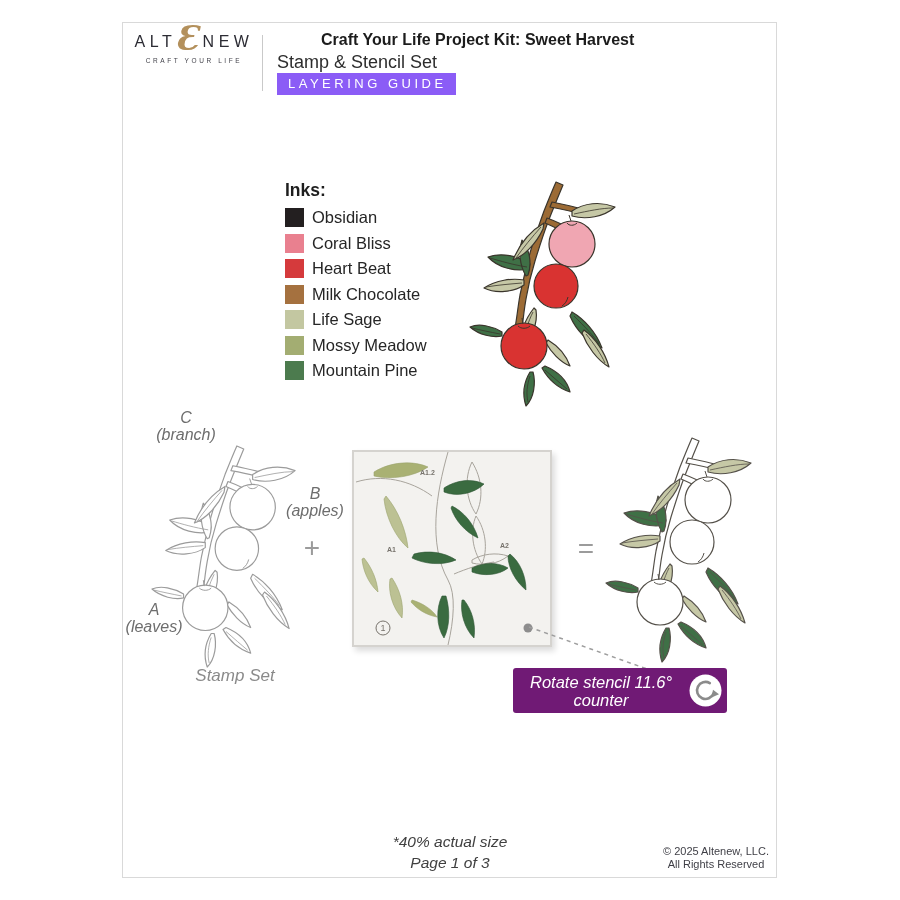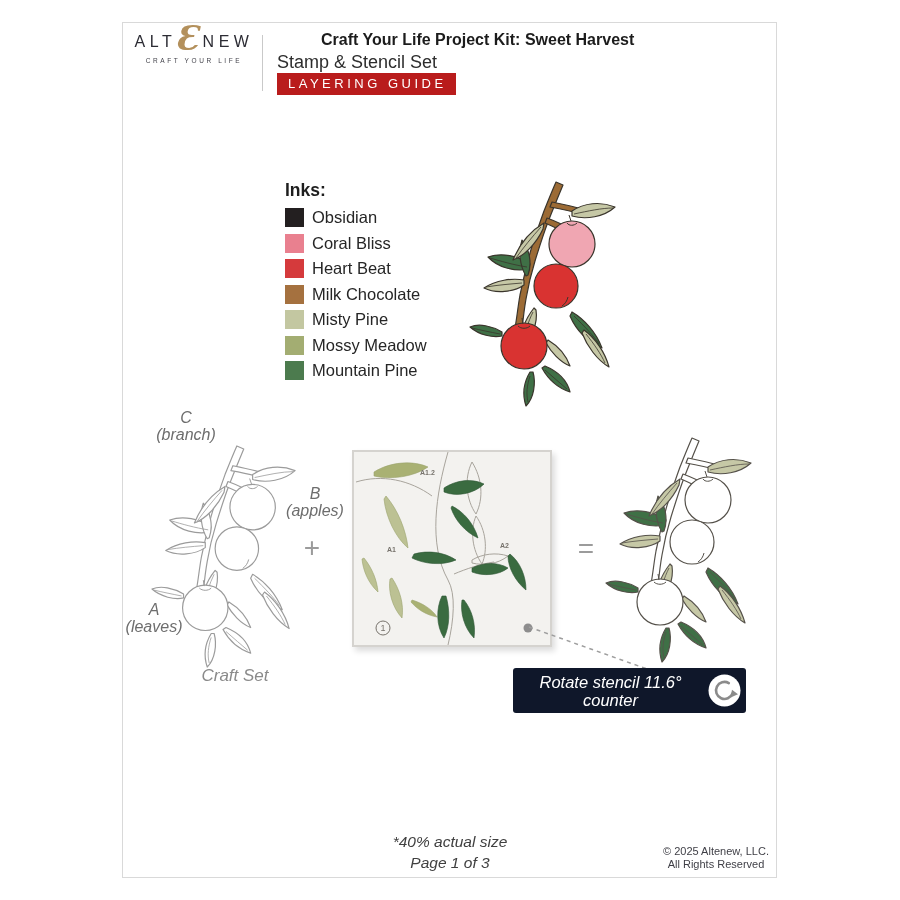--- a/index.html
+++ b/index.html
@@ -17,21 +17,21 @@
   
   .logo{left:138px;top:33px;width:112px;text-align:center;}
   .logo-word{display:flex;align-items:center;justify-content:center;
              font-size:16px;letter-spacing:4.5px;color:#2c2c34;font-weight:400;}
   .logo-amp{font-family:"DejaVu Serif",serif;font-style:italic;font-weight:700;
             font-size:33px;color:#b3905c;line-height:0;position:relative;top:-3px;margin:0 -1px;}
   .logo-tagline{margin-top:6px;font-size:6.5px;letter-spacing:2.6px;color:#43434b;}
   .hdr-divider{left:262px;top:35px;width:1px;height:56px;background:#c9c9c9;}
   .hdr-title{left:277px;top:31px;font-size:16px;font-weight:700;color:#1c1c1c;margin-left:44px;}
   .hdr-subtitle{left:277px;top:52px;font-size:18px;color:#2d2d2d;}
-  .hdr-badge{left:277px;top:73px;background:#b91c1c;color:#ffffff;
+  .hdr-badge{left:277px;top:73px;background:#8b5cf6;color:#ffffff;
              font-size:13px;letter-spacing:3.5px;padding:3px 9px 4px 11px;}
 
   
   .inks{left:285px;top:180px;}
   .inks-heading{font-size:17.5px;font-weight:700;color:#1e1e1e;margin-bottom:7px;}
   .ink-row{display:flex;align-items:center;height:19px;margin-bottom:6.5px;}
   .ink-swatch{width:19px;height:19px;margin-right:8px;flex:none;}
   .ink-name{font-size:16.5px;color:#262626;}
 
   
@@ -48,21 +48,21 @@
   .op-sign{position:absolute;font-size:28px;color:#9b9b9b;width:32px;text-align:center;}
 
   
   .stencil{left:352px;top:450px;width:200px;height:197px;background:#f3f2ef;
            border:2px solid #d5d3cf;box-sizing:border-box;
            box-shadow:3px 4px 6px rgba(0,0,0,0.14);}
   .stencil svg{display:block;}
   .stencil-label{font-family:"Liberation Sans",sans-serif;font-size:7px;font-weight:700;fill:#77736c;}
 
   
-  .callout{left:513px;top:668px;width:233px;height:45px;background:#0f172a;
+  .callout{left:513px;top:668px;width:214px;height:45px;background:#701a75;
            border-radius:3px;color:#ffffff;font-style:italic;font-size:16.5px;
            line-height:18px;display:flex;flex-direction:column;justify-content:center;
            text-align:center;padding-right:38px;box-sizing:border-box;}
   .callout-icon{position:absolute;right:5px;top:6px;width:33px;height:33px;}
 
   
   .footer-center{left:350px;top:831px;width:200px;text-align:center;
                  font-style:italic;font-size:15.5px;line-height:21px;color:#404040;}
   .footer-copy{left:646px;top:845px;width:140px;text-align:center;
                font-size:11px;line-height:13px;color:#3f3f46;}
@@ -152,21 +152,21 @@
   <div class="ink-row">
       <span class="ink-swatch" style="background: rgb(213, 58, 60);"></span>
       <span class="ink-name">Heart Beat</span>
     </div>
   <div class="ink-row">
       <span class="ink-swatch" style="background: rgb(165, 113, 63);"></span>
       <span class="ink-name">Milk Chocolate</span>
     </div>
   <div class="ink-row">
       <span class="ink-swatch" style="background: rgb(195, 199, 161);"></span>
-      <span class="ink-name">Misty Pine</span>
+      <span class="ink-name">Life Sage</span>
     </div>
   <div class="ink-row">
       <span class="ink-swatch" style="background: rgb(163, 173, 114);"></span>
       <span class="ink-name">Mossy Meadow</span>
     </div>
   <div class="ink-row">
       <span class="ink-swatch" style="background: rgb(76, 123, 78);"></span>
       <span class="ink-name">Mountain Pine</span>
     </div>
 </div>
@@ -183,21 +183,21 @@
   <span style="display:block">(branch)</span>
 </div>
 <div class="stamp-label" style="left:282px;top:485px;width:66px;">
   <span style="display:block">B</span>
   <span style="display:block">(apples)</span>
 </div>
 <div class="stamp-label" style="left:118px;top:601px;width:72px;">
   <span style="display:block">A</span>
   <span style="display:block">(leaves)</span>
 </div>
-<div class="abs stamp-caption">Craft Set</div>
+<div class="abs stamp-caption">Stamp Set</div>
 
 <div class="op-sign" style="left:296px;top:532px">+</div>
 
 <div class="abs stencil">
   <svg width="196" height="193" viewBox="0 0 196 193">
 
     <g fill="none" stroke="#a8a49c" stroke-width="1">
       <path d="M94,0 C82,42 74,92 94,128 C102,142 100,168 94,193"></path>
       <path d="M2,30 C28,22 56,28 78,44"></path>
       <path d="M118,10 C128,26 130,46 122,62 C112,48 110,26 118,10 Z"></path>

